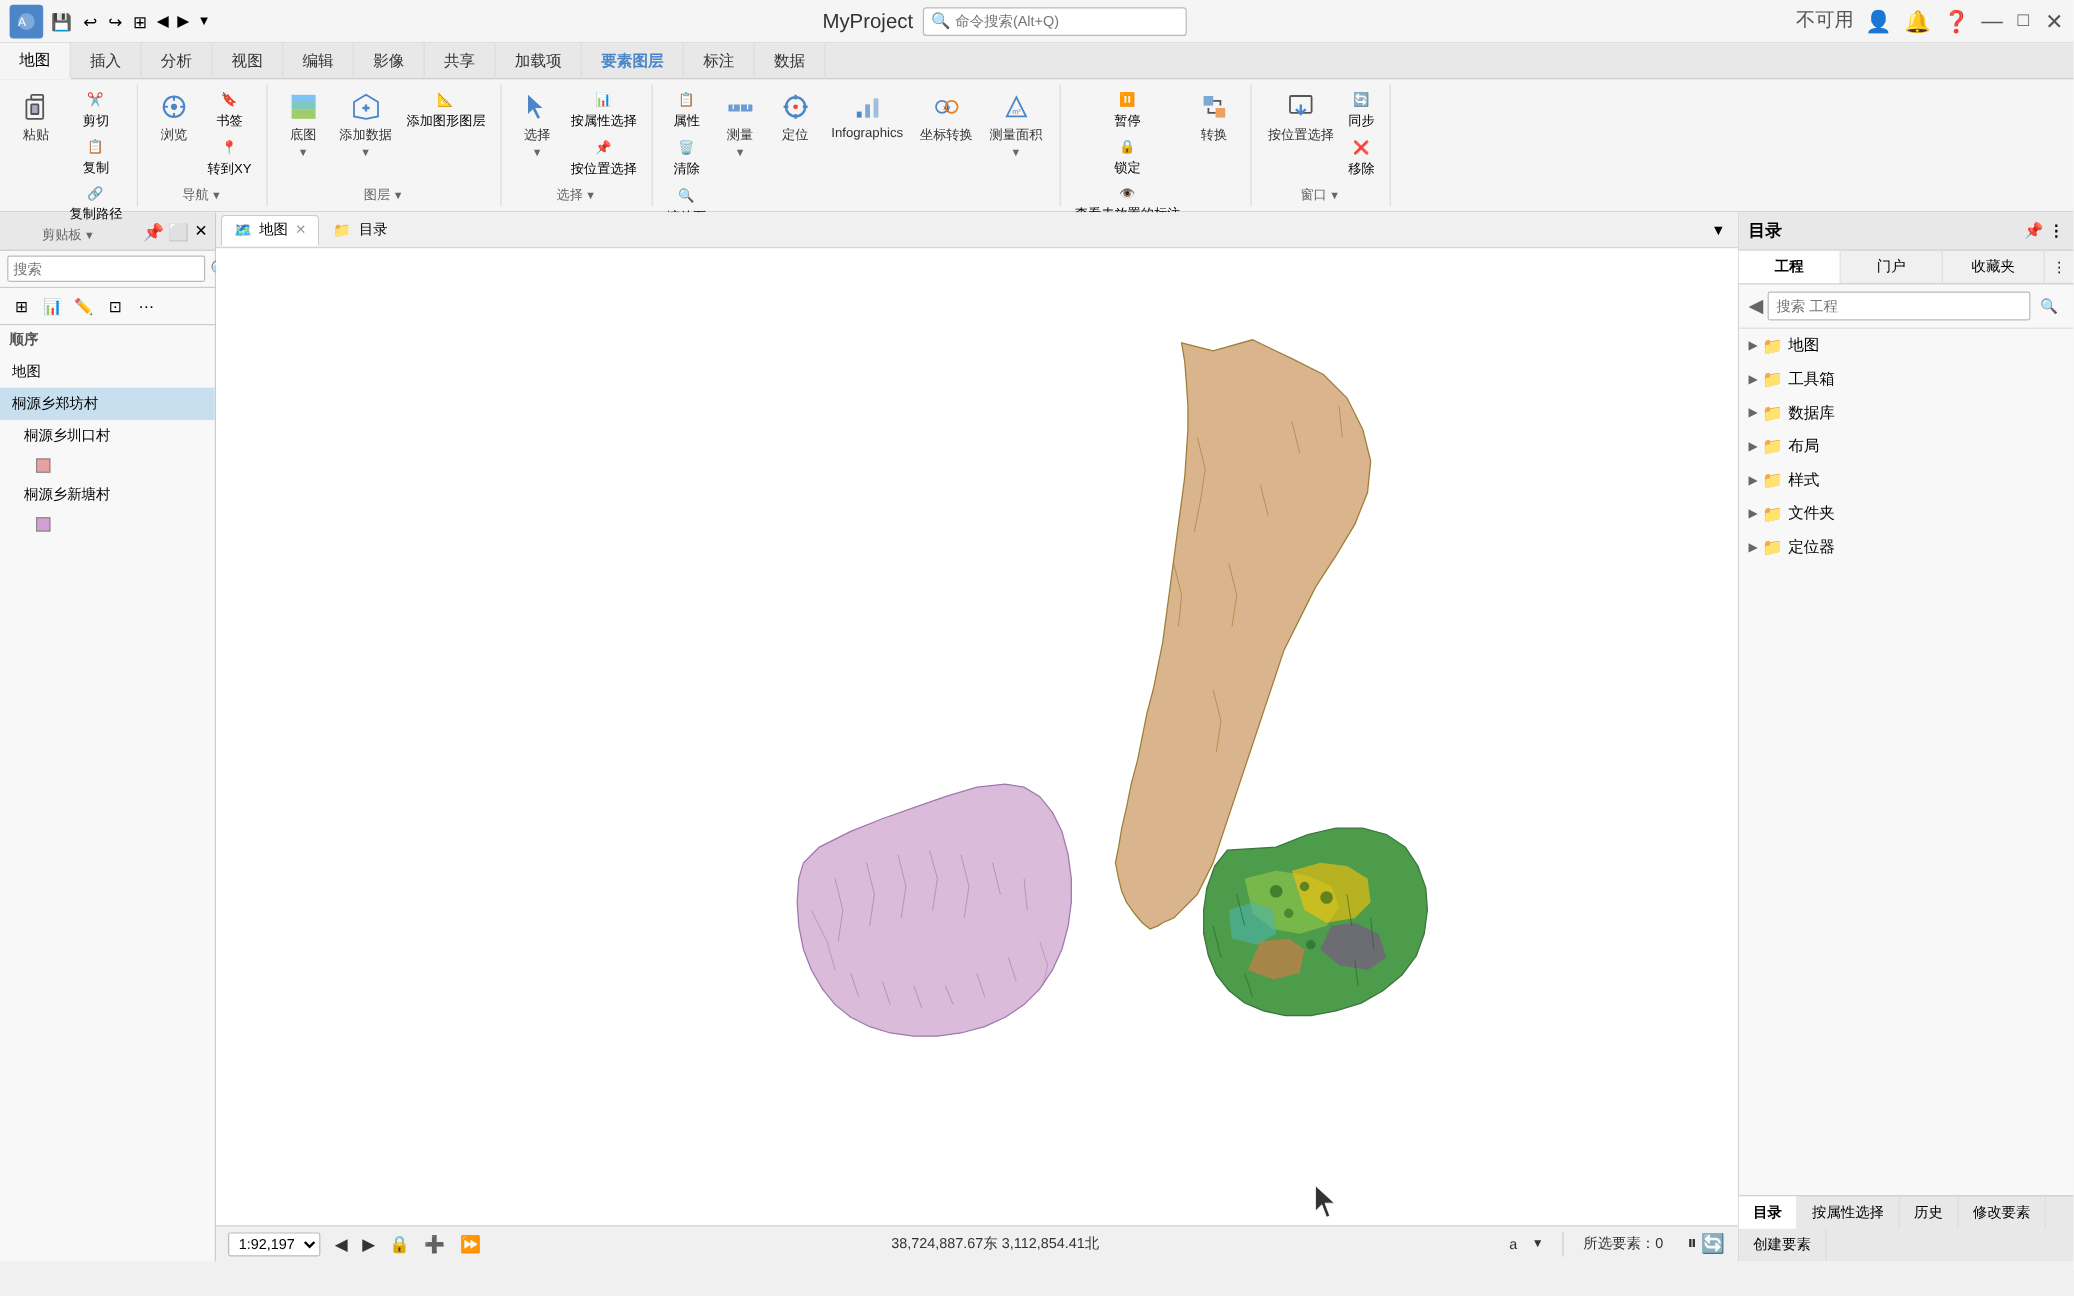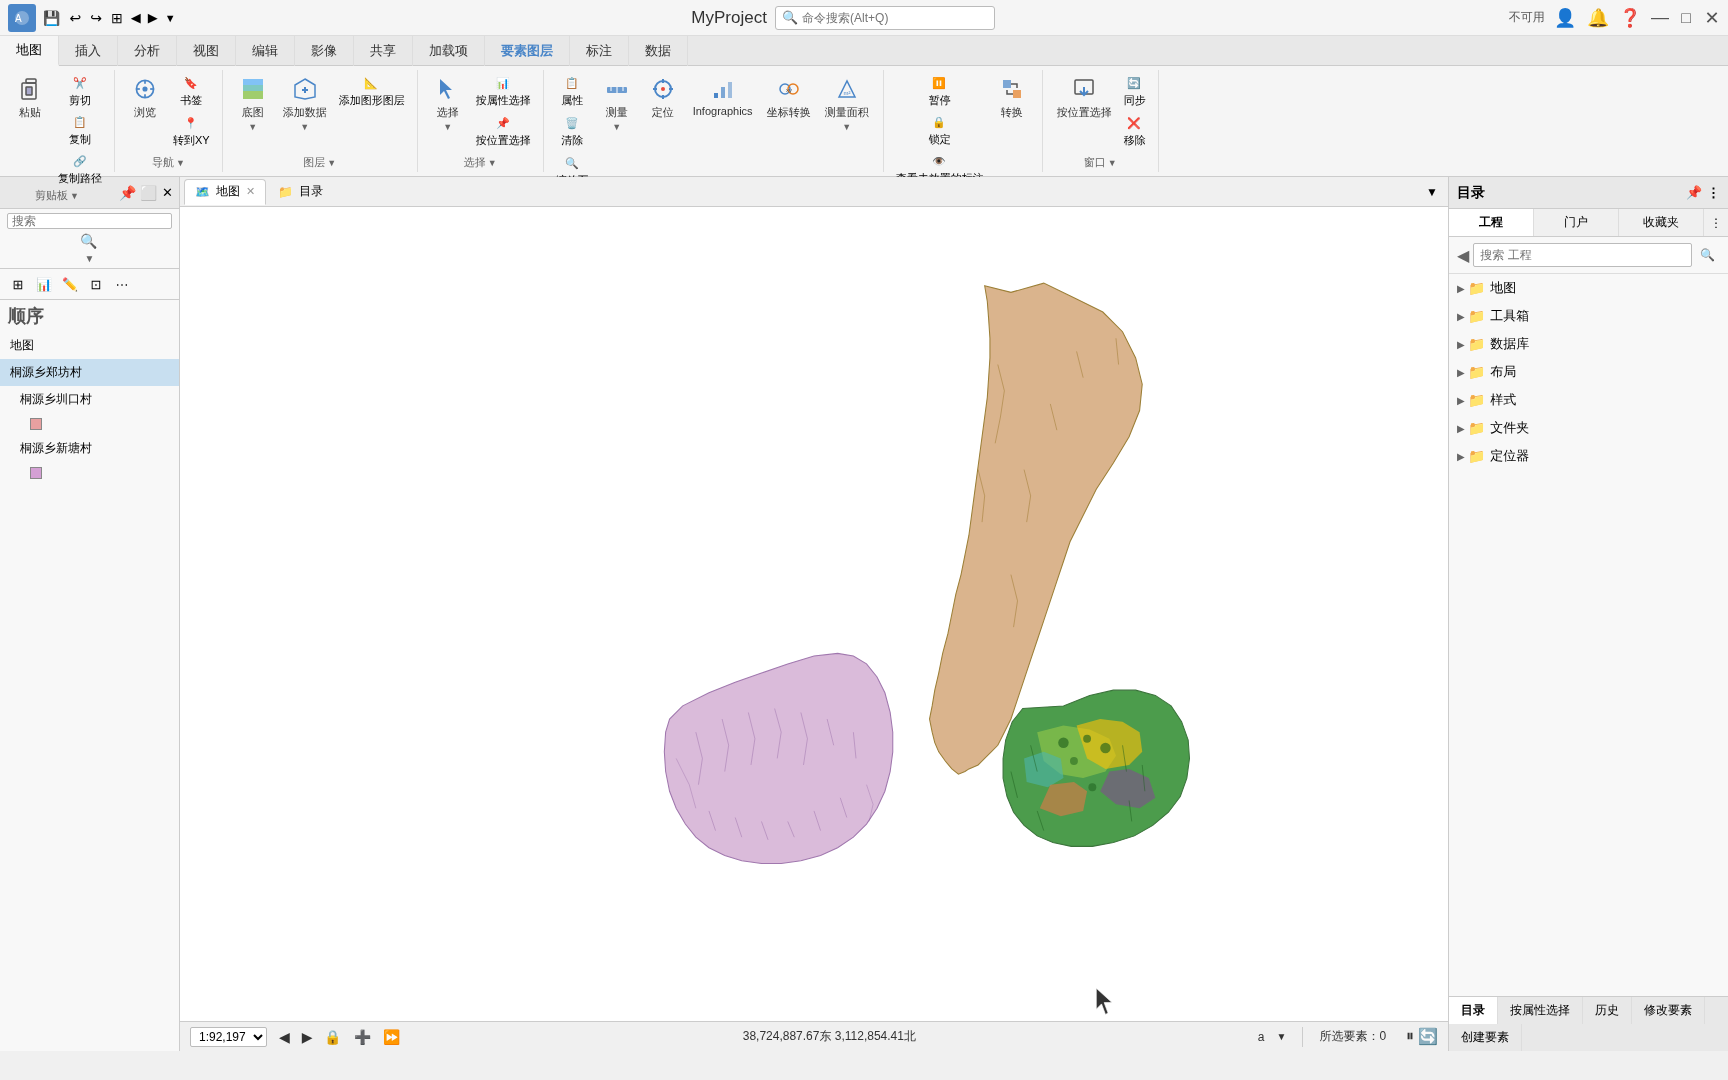--- a/index.html
+++ b/index.html
@@ -57,26 +57,26 @@
     .ribbon-btn-small .s-icon { width: 18px; height: 18px; display: flex; align-items: center; justify-content: center; }
     .expand-arrow { font-size: 9px; color: #666; }
 
     
     #main { display: flex; height: calc(1080px - 36px - 110px - 30px - 30px); }
 
     
     #left-panel { width: 180px; background: #f8f8f8; border-right: 1px solid #ccc; display: flex; flex-direction: column; }
     #left-panel-header { height: 32px; display: flex; align-items: center; justify-content: space-between; padding: 0 6px; background: #e8e8e8; border-bottom: 1px solid #ccc; font-size: 12px; }
     #left-panel-header .panel-controls { display: flex; gap: 4px; }
-    #left-search { display: flex; align-items: center; padding: 4px 6px; border-bottom: 1px solid #ccc; gap: 4px; flex-direction: column; }
+    #left-search { display: flex; align-items: center; padding: 4px 6px; border-bottom: 1px solid #ccc; gap: 4px; }
     #left-search input { flex: 1; height: 22px; border: 1px solid #bbb; border-radius: 2px; font-size: 12px; padding: 0 4px; }
     #left-toolbar { display: flex; align-items: center; gap: 2px; padding: 4px 6px; border-bottom: 1px solid #ccc; }
     #left-toolbar .lt-btn { width: 24px; height: 22px; display: flex; align-items: center; justify-content: center; cursor: pointer; border-radius: 2px; font-size: 13px; }
     #layer-list { flex: 1; overflow-y: auto; }
-    .layer-section-title { padding: 4px 8px; font-size: 18px; color: #555; font-weight: bold; }
+    .layer-section-title { padding: 4px 8px; font-size: 12px; color: #555; font-weight: bold; }
     .layer-item { padding: 5px 10px; font-size: 12px; cursor: pointer; display: flex; align-items: center; gap: 6px; }
     .layer-item.active { background: #c8dff0; }
     .layer-color-box { width: 12px; height: 12px; border: 1px solid #888; flex-shrink: 0; }
 
     
     #map-container { flex: 1; display: flex; flex-direction: column; background: #fff; position: relative; }
     #map-tabs { display: flex; align-items: center; background: #f0f0f0; border-bottom: 1px solid #ccc; height: 30px; padding: 0 4px; gap: 2px; }
     .map-tab { display: flex; align-items: center; padding: 0 10px; height: 26px; border-top-left-radius: 4px; border-top-right-radius: 4px; font-size: 12px; cursor: pointer; gap: 6px; }
     .map-tab.active { background: #fff; border: 1px solid #ccc; border-bottom: 1px solid #fff; }
     .map-tab .tab-close { font-size: 11px; color: #999; cursor: pointer; }
@@ -142,21 +142,21 @@
     </div>
   </div>
   <div id="titlebar-center">
     <span style="font-size:17px;color:#333;">MyProject</span>
     <div id="titlebar-search">
       <span style="font-size:13px;color:#888;">🔍</span>
       <input type="text" style="border: none; outline: none; font-size: 12px; width: 100%; background: transparent;" placeholder="命令搜索(Alt+Q)">
     </div>
   </div>
   <div id="titlebar-right">
-    <span style="font-size:12px;color:#555;">不可用</span>
+    <span style="font-size:16px;color:#555;">不可用</span>
     <div style="cursor:pointer;font-size:18px;">👤</div>
     <div style="cursor:pointer;font-size:18px;">🔔</div>
     <div style="cursor:pointer;font-size:18px;">❓</div>
     <div class="win-btn" style="font-size:18px;cursor:pointer;">—</div>
     <div class="win-btn" style="font-size:16px;cursor:pointer;">□</div>
     <div class="win-btn" style="font-size:18px;cursor:pointer;">✕</div>
   </div>
 </div>
 
 <div id="ribbon">

